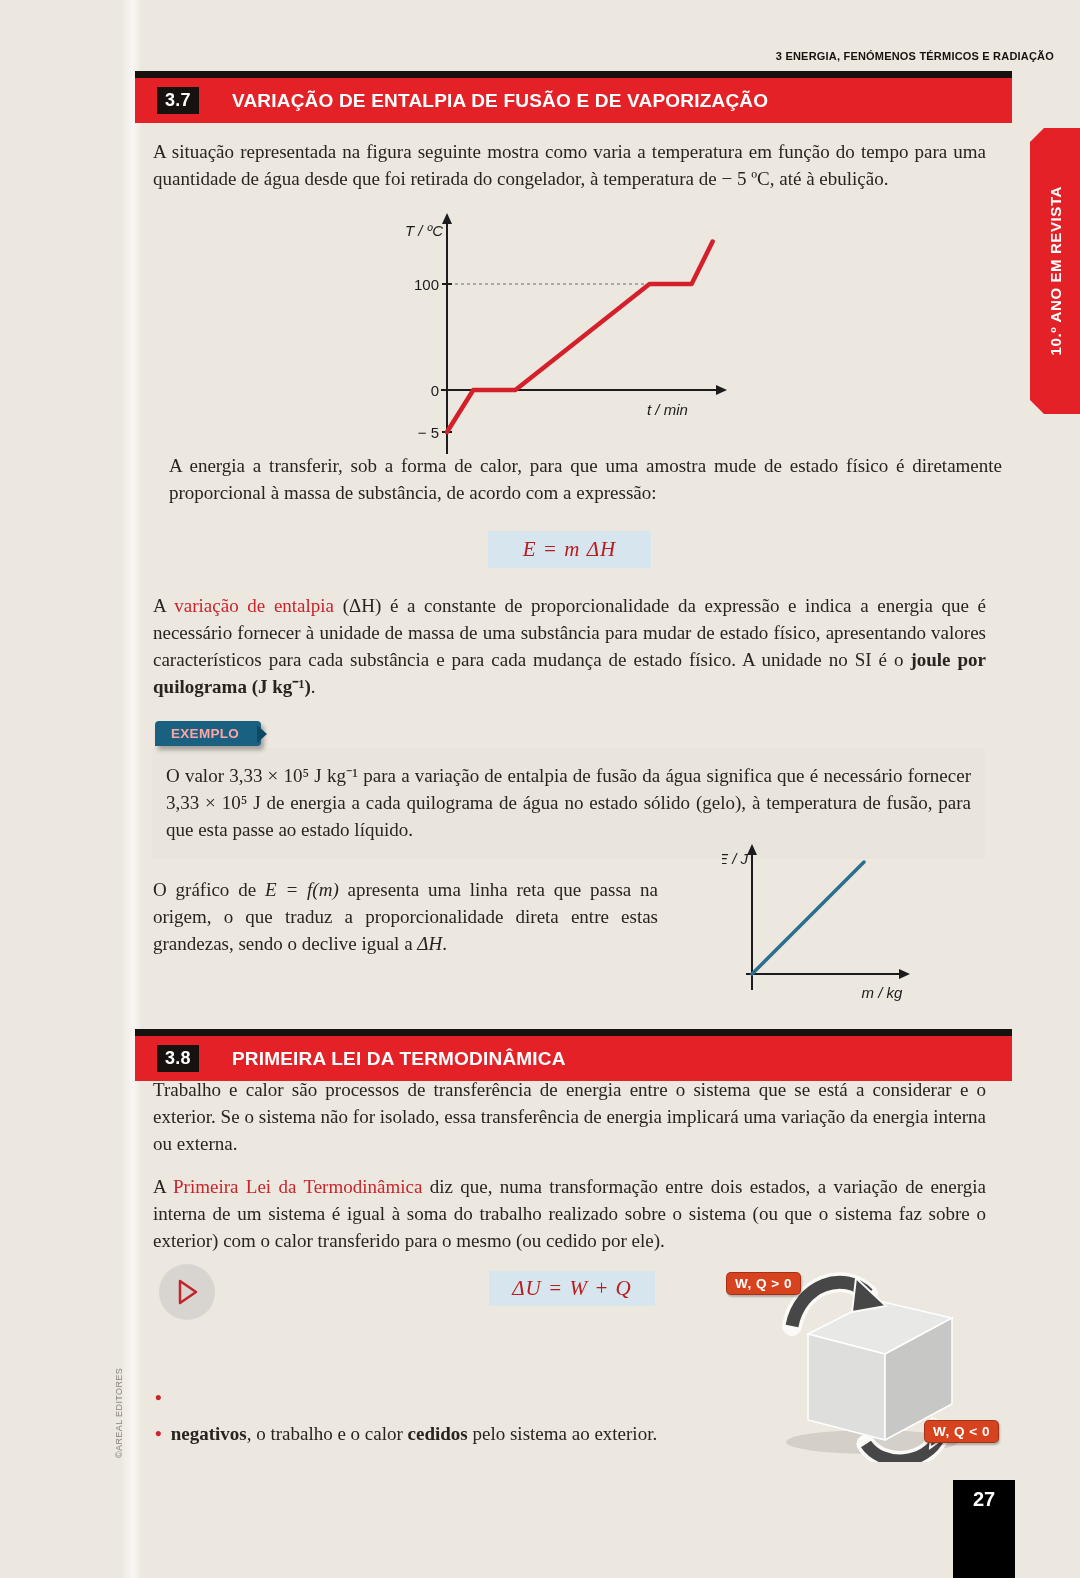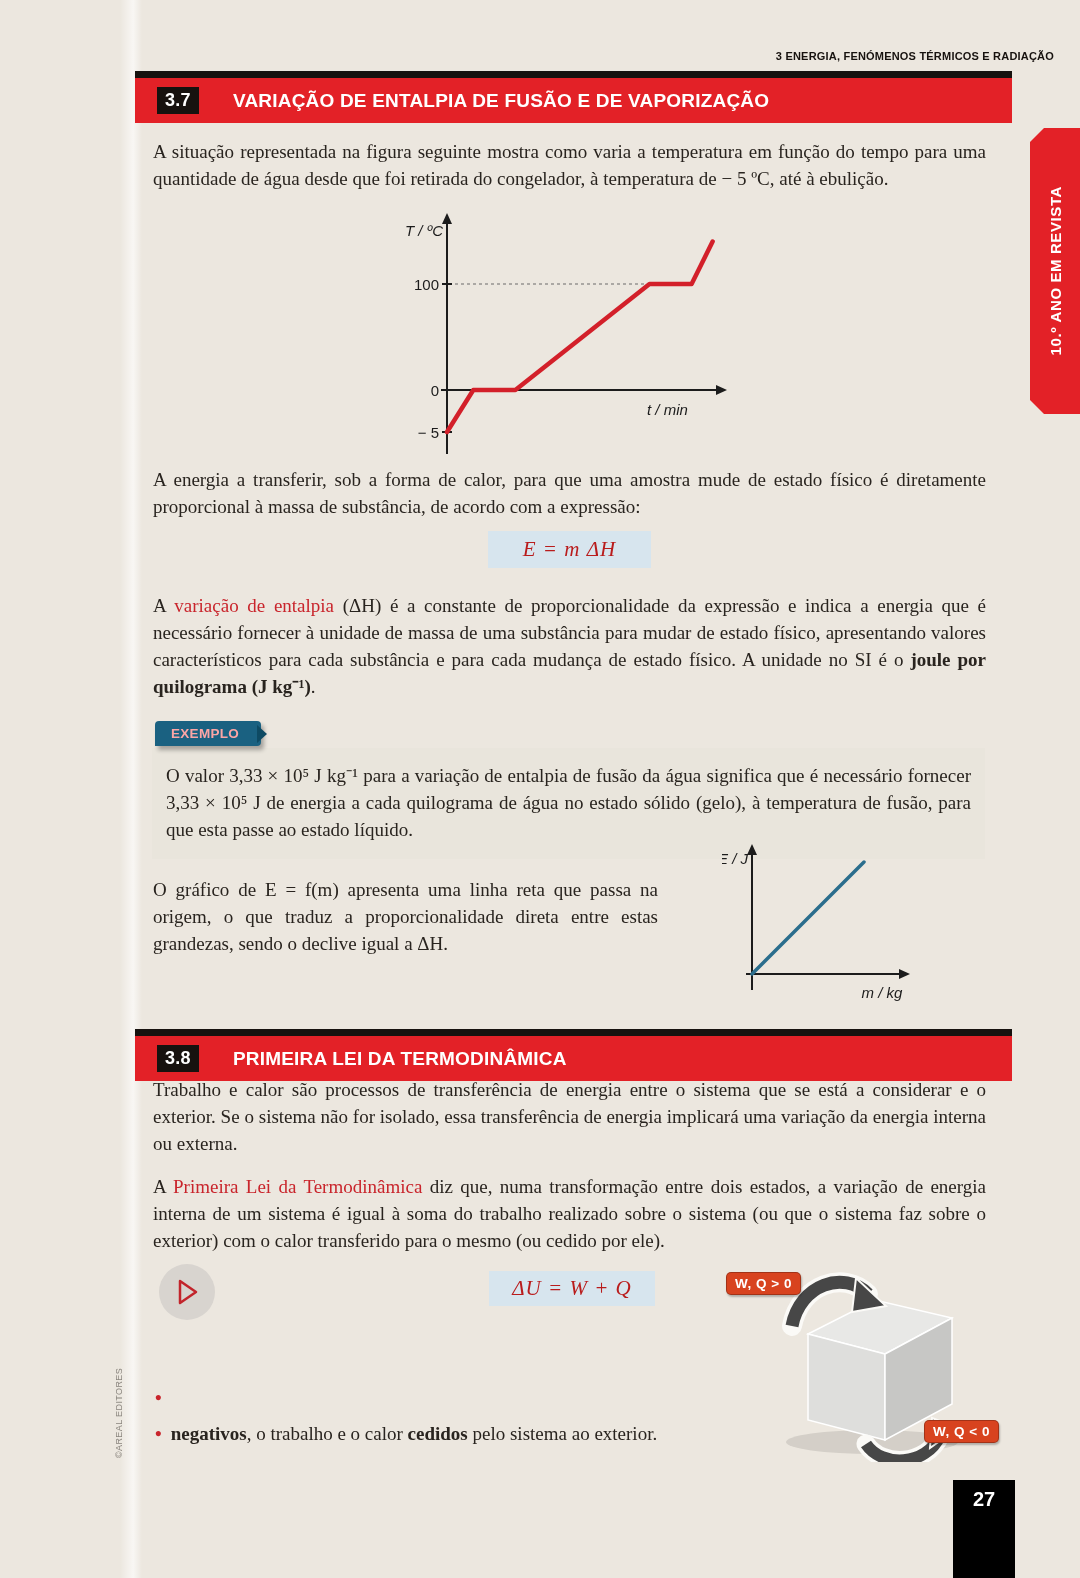--- a/index.html
+++ b/index.html
@@ -3,29 +3,29 @@
 <meta charset="utf-8">
 <style>
   html,body{margin:0;padding:0;background:#d8d4cc;}
   #page{position:relative;width:1080px;height:1578px;background:#ece7df;overflow:hidden;
         font-family:"Liberation Serif",serif;color:#29241f;padding-left:46px;}
   .gutter{position:absolute;left:120px;top:0;width:22px;height:100%;
           background:linear-gradient(90deg,rgba(255,255,255,0) 0%,rgba(255,255,255,.65) 60%,rgba(255,255,255,0) 100%);}
   .hdr-right{position:absolute;right:72px;top:50px;font-family:"Liberation Sans",sans-serif;
              font-weight:bold;font-size:11px;letter-spacing:.2px;color:#17120f;}
   .section-bar{position:absolute;left:135px;width:877px;height:45px;background:#e32127;
-               border-top:7px solid #17120f;display:flex;align-items:center;}
+               border-top:7px solid #17120f;display:flex;align-items:center;gap:23px;}
   .chip{background:#17120f;color:#fff;font-family:"Liberation Sans",sans-serif;font-weight:bold;
         font-size:18px;padding:3px 8px;margin-left:22px;letter-spacing:.3px;}
   .bar-title{color:#fff;font-family:"Liberation Sans",sans-serif;font-weight:bold;font-size:19px;
-             margin-left:34px;letter-spacing:.2px;}
+             margin-left:10px;letter-spacing:.2px;}
   .para{position:absolute;left:153px;width:833px;font-size:19px;line-height:27px;text-align:justify;}
   .red-accent{color:#c9252c;}
   .b{font-weight:bold;}
-  .i{}
+  .i{font-style:italic;}
   .formula-box{position:absolute;background:#d7e5ee;display:flex;align-items:center;justify-content:center;
                font-style:italic;font-size:21px;color:#b91c1c;letter-spacing:1px;}
   .exemplo-tab{position:absolute;left:155px;top:721px;background:#1a6181;color:#fca5a5;
                font-family:"Liberation Sans",sans-serif;font-weight:bold;font-size:13.5px;
                padding:5px 22px 5px 16px;border-radius:4px 4px 4px 0;
                box-shadow:3px 4px 4px rgba(0,0,0,.30);letter-spacing:.3px;z-index:2;}
   .exemplo-tab:after{content:"";position:absolute;right:-6px;top:4px;width:0;height:0;
                border-left:10px solid #0e4a63;border-top:9px solid transparent;border-bottom:9px solid transparent;}
   .exemplo-box{position:absolute;left:152px;top:748px;width:805px;background:#e9e5dc;
                padding:14px 14px 16px 14px;font-size:19px;line-height:27px;text-align:justify;}
@@ -75,21 +75,21 @@
     <line x1="37" y1="74" x2="47" y2="74" stroke="#1c1c1c" stroke-width="2"></line>
     <line x1="37" y1="222" x2="47" y2="222" stroke="#1c1c1c" stroke-width="2"></line>
     <text class="tick-label" x="34" y="80" text-anchor="end">100</text>
     <text class="tick-label" x="34" y="186" text-anchor="end">0</text>
     <text class="tick-label" x="34" y="228" text-anchor="end">− 5</text>
     <text class="axis-label" x="38" y="26" text-anchor="end">T / ºC</text>
     <text class="axis-label" x="242" y="205">t / min</text>
     <polyline id="hc-line" fill="none" stroke="#d3202a" stroke-width="4.5" stroke-linejoin="round" stroke-linecap="round" points="42,222 68.3,180 110.38000000000001,180 244.51000000000002,74 286.59000000000003,74 307.63,31.599999999999994"></polyline>
   </svg>
 
-  <div class="para" style="top:466px;">A energia a transferir, sob a forma de calor, para que uma amostra mude de estado físico é diretamente proporcional à massa de substância, de acordo com a expressão:</div>
+  <div class="para" style="top:452px;margin-left:16px;">A energia a transferir, sob a forma de calor, para que uma amostra mude de estado físico é diretamente proporcional à massa de substância, de acordo com a expressão:</div>
 
   <div class="formula-box" style="left:488px;top:531px;width:163px;height:37px;">
     <span>E = m ΔH</span>
   </div>
 
   <div class="para" style="top:592px;">
     <span>A </span><span class="red-accent">variação de entalpia</span><span> (ΔH) é a constante de proporcionalidade da expressão e indica a energia que é necessário fornecer à unidade de massa de uma substância para mudar de estado físico, apresentando valores característicos para cada substância e para cada mudança de estado físico. A unidade no SI é o </span><span class="b">joule por quilograma (J kg⁻¹)</span><span>.</span>
   </div>
 
   <div class="exemplo-tab">EXEMPLO</div>

